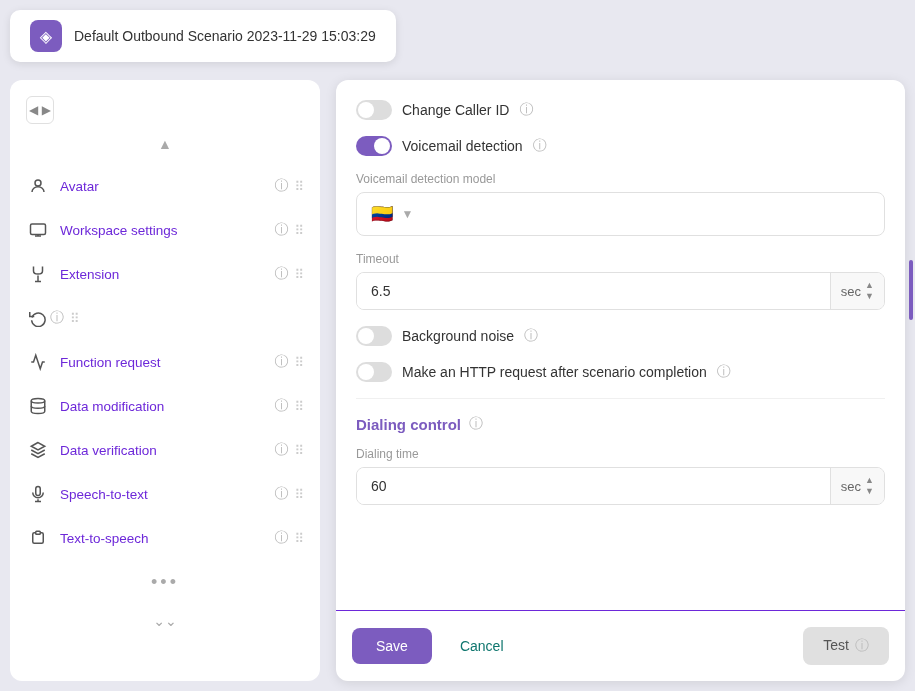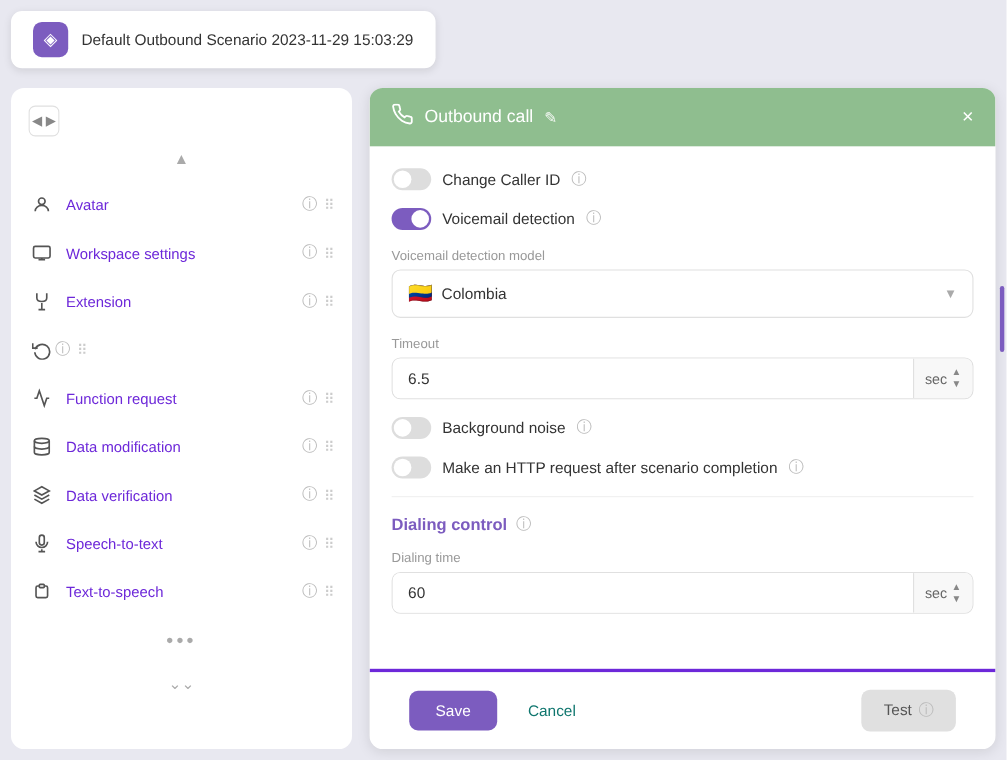--- a/index.html
+++ b/index.html
@@ -364,25 +364,25 @@
     }
 
     .dialing-title {
       font-size: 15px;
       font-weight: 600;
       color: #7c5cbf;
     }
 
     
     .outbound-footer {
-      padding: 16px 36px;
+      padding: 16px 16px;
       display: flex;
       align-items: center;
       gap: 12px;
-      border-top: 3px solid #6d28d9;
+      border-top: 1px solid #6d28d9;
     }
 
     .btn-save {
       background: #7c5cbf;
       color: white;
       border: none;
       border-radius: 8px;
       padding: 10px 24px;
       font-size: 14px;
       cursor: pointer;
@@ -546,52 +546,39 @@
     </div>
 
     <div class="sidebar-dots">•••</div>
     <div class="sidebar-down-arrow">⌄⌄</div>
 
   </div>
 
   <div class="right-panel">
     <div class="outbound-card">
 
-      <div class="outbound-header">
-        <div class="outbound-header-left">
-          <span class="outbound-header-icon">
-            <svg width="20" height="20" viewBox="0 0 24 24" fill="none" stroke="white" stroke-width="2">
-                <path d="M22 16.92v3a2 2 0 0 1-2.18 2 19.79 19.79 0 0 1-8.63-3.07A19.5 19.5 0 0 1 4.69 12a19.79 19.79 0 0 1-3.07-8.67A2 2 0 0 1 3.6 1.27h3a2 2 0 0 1 2 1.72c.13.96.36 1.9.7 2.81a2 2 0 0 1-.45 2.11L7.91 9a16 16 0 0 0 6.29 6.29l1.09-1.09a2 2 0 0 1 2.11-.45c.91.34 1.85.57 2.81.7A2 2 0 0 1 22 16.92z"></path>
-              </svg>
-          </span>
-          <span class="outbound-header-title">Outbound call</span>
-          <span class="outbound-header-edit">✎</span>
-        </div>
-        <span class="outbound-header-close">×</span>
-      </div>
 
       <div class="outbound-body">
 
         <div class="toggle-row">
           <div class="toggle toggle-off"></div>
           <span class="toggle-label">Change Caller ID</span>
           <span class="info-icon">ⓘ</span>
         </div>
 
         <div class="toggle-row">
           <div class="toggle toggle-on"></div>
           <span class="toggle-label">Voicemail detection</span>
           <span class="info-icon">ⓘ</span>
         </div>
 
         <div class="form-section">
           <span class="form-label">Voicemail detection model</span>
           <div class="select-field">
             <span class="flag-emoji">🇨🇴</span>
-            <span class="select-field-text">Colombia</span>
             <span class="select-arrow">▼</span>
           </div>
         </div>
 
         <div class="form-section">
           <span class="form-label">Timeout</span>
           <div class="input-row">
             <input class="input-field" type="text" value="6.5" style="">
             <div class="input-unit">
               <span>sec</span>

